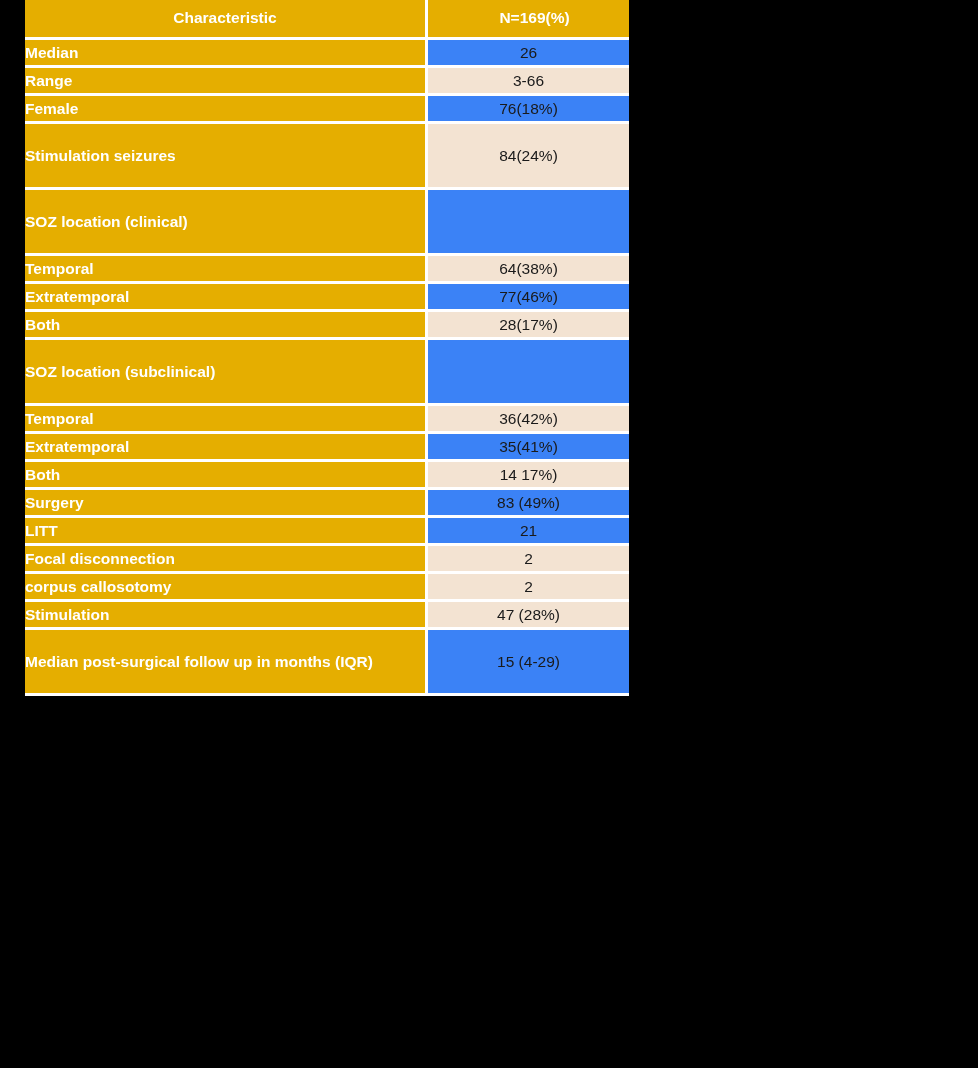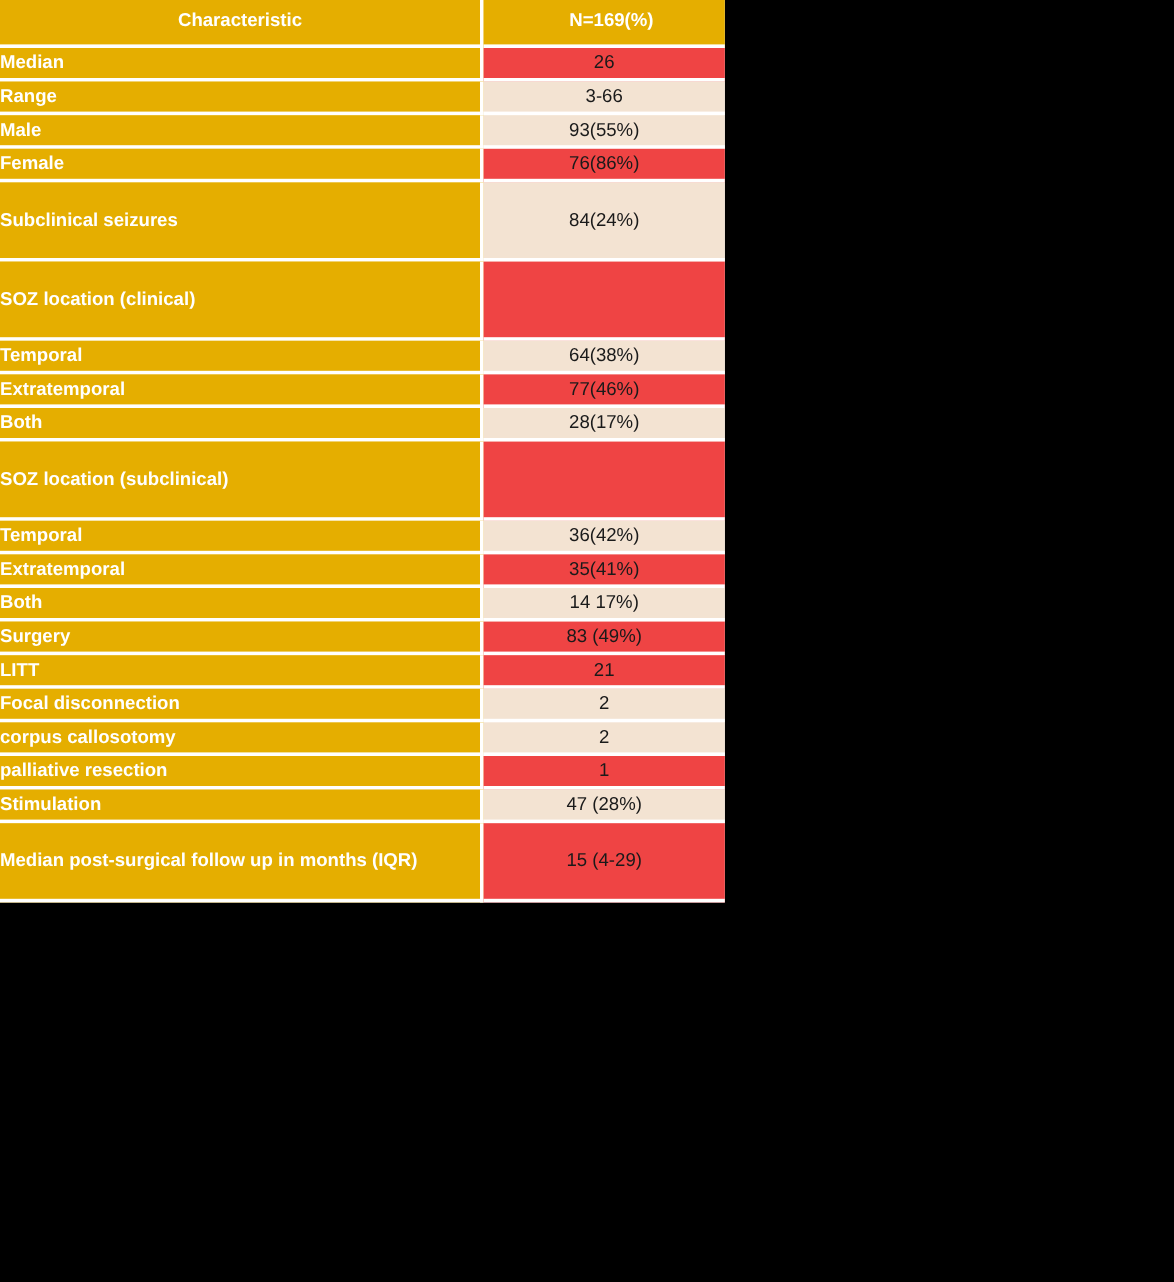--- a/index.html
+++ b/index.html
@@ -13,20 +13,21 @@
     height: 1068px;
     overflow: hidden;
     font-family: "Liberation Sans", sans-serif;
   }
 
   #table-root {
     position: absolute;
     left: 0;
     top: 0;
     width: 706px;
+    padding-left: 25px;
   }
 
   table.char-table {
     border-collapse: separate;
     border-spacing: 0;
     width: 604px;
     table-layout: fixed;
     background: #ffffff;
   }
 
@@ -75,21 +76,21 @@
   .cell-value {
     color: #1a1a1a;
     font-size: 15.5px;
     font-weight: normal;
     padding: 7px 6px 7px 12px;
     box-sizing: border-box;
     line-height: 1.32;
     text-align: center;
   }
   .cell-value.shade-dark  { background: #f3e3d2; }
-  .cell-value.shade-light { background: #ef4444; }
+  .cell-value.shade-light { background: #3b82f6; }
 
   
   .ind-0 { padding-left: 12px; }
   .ind-1 { padding-left: 45px; }
   .ind-2 { padding-left: 50px; }
   .ind-3 { padding-left: 57px; }
 
   
   .vind-0 { padding-left: 12px; }
   .vind-1 { padding-left: 58px; }
@@ -124,32 +125,28 @@
         <td class="cell-label ind-2">Median</td>
         <td class="cell-value shade-light vind-0">26</td>
       </tr>
 
       <tr class="row-normal">
         <td class="cell-label ind-2">Range</td>
         <td class="cell-value shade-dark vind-0">3-66</td>
       </tr>
 
 
-      <tr class="row-normal">
-        <td class="cell-label ind-1">Male</td>
-        <td class="cell-value shade-dark vind-0">93(55%)</td>
-      </tr>
 
       <tr class="row-normal">
         <td class="cell-label ind-1">Female</td>
-        <td class="cell-value shade-light vind-0">76(86%)</td>
-      </tr>
-
-      <tr class="row-twoline">
-        <td class="cell-label ind-0">Subclinical seizures</td>
+        <td class="cell-value shade-light vind-0">76(18%)</td>
+      </tr>
+
+      <tr class="row-twoline">
+        <td class="cell-label ind-0">Stimulation seizures</td>
         <td class="cell-value shade-dark vind-0">84(24%)</td>
       </tr>
 
       <tr class="row-twoline">
         <td class="cell-label ind-0">SOZ location (clinical)</td>
         <td class="cell-value shade-light vind-0"></td>
       </tr>
 
       <tr class="row-normal">
         <td class="cell-label ind-1">Temporal</td>
@@ -201,24 +198,20 @@
         <td class="cell-label ind-1">Focal disconnection</td>
         <td class="cell-value shade-dark vind-1">2</td>
       </tr>
 
 
       <tr class="row-normal">
         <td class="cell-label ind-1">corpus callosotomy</td>
         <td class="cell-value shade-dark vind-1">2</td>
       </tr>
 
-      <tr class="row-normal">
-        <td class="cell-label ind-1">palliative resection</td>
-        <td class="cell-value shade-light vind-1">1</td>
-      </tr>
 
       <tr class="row-normal">
         <td class="cell-label ind-0">Stimulation</td>
         <td class="cell-value shade-dark vind-0">47 (28%)</td>
       </tr>
 
       <tr class="row-twoline">
         <td class="cell-label ind-0">Median post-surgical follow up in months (IQR)</td>
         <td class="cell-value shade-light vind-0">15 (4-29)</td>
       </tr>

